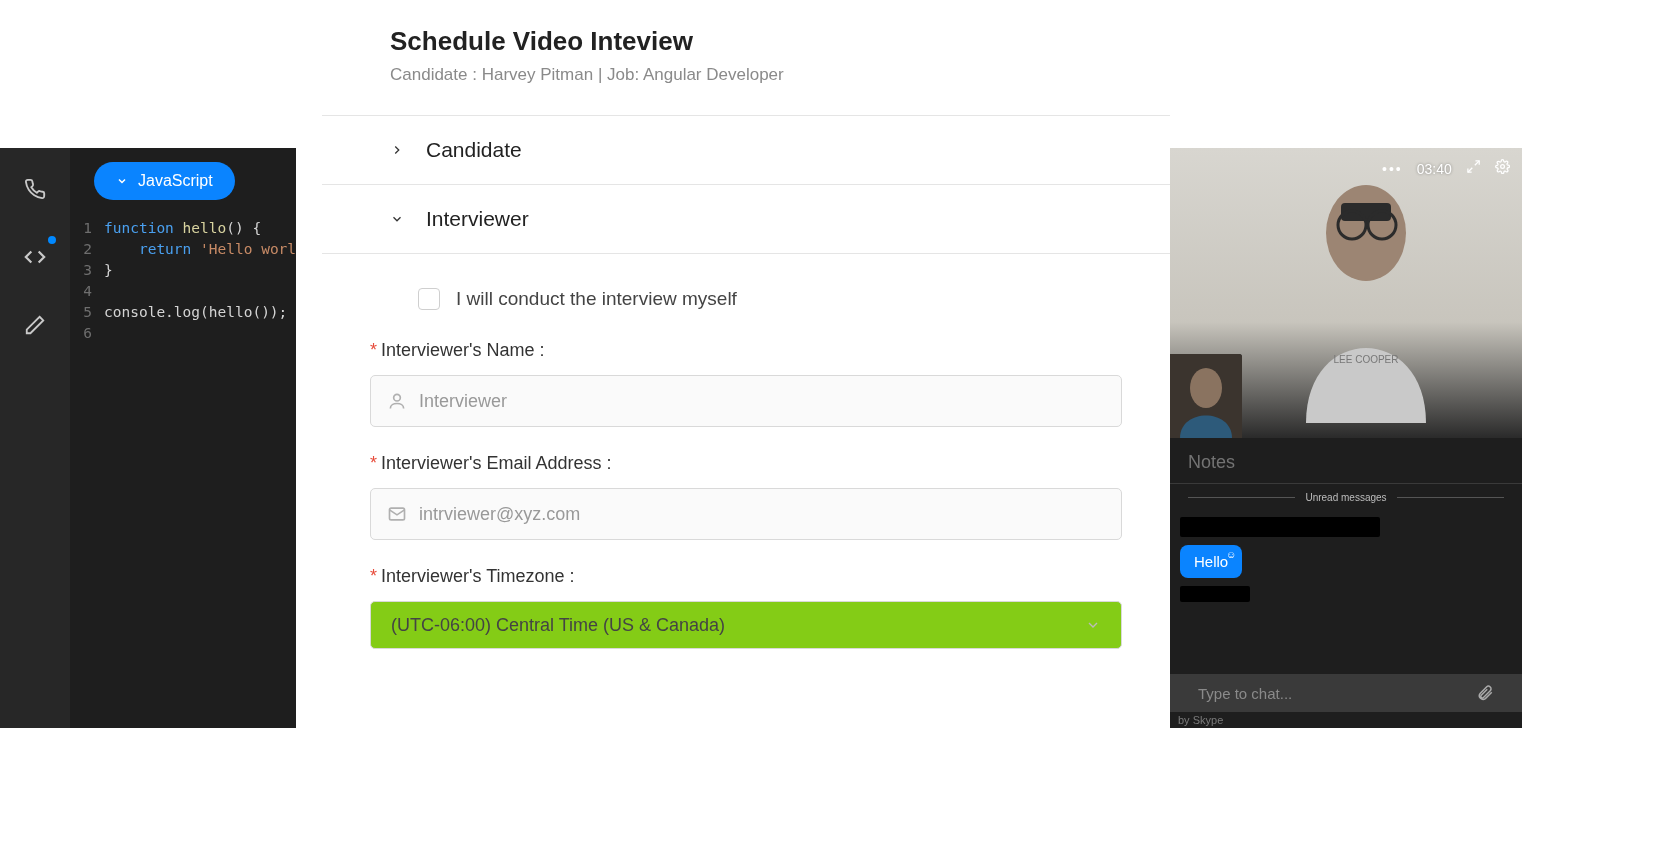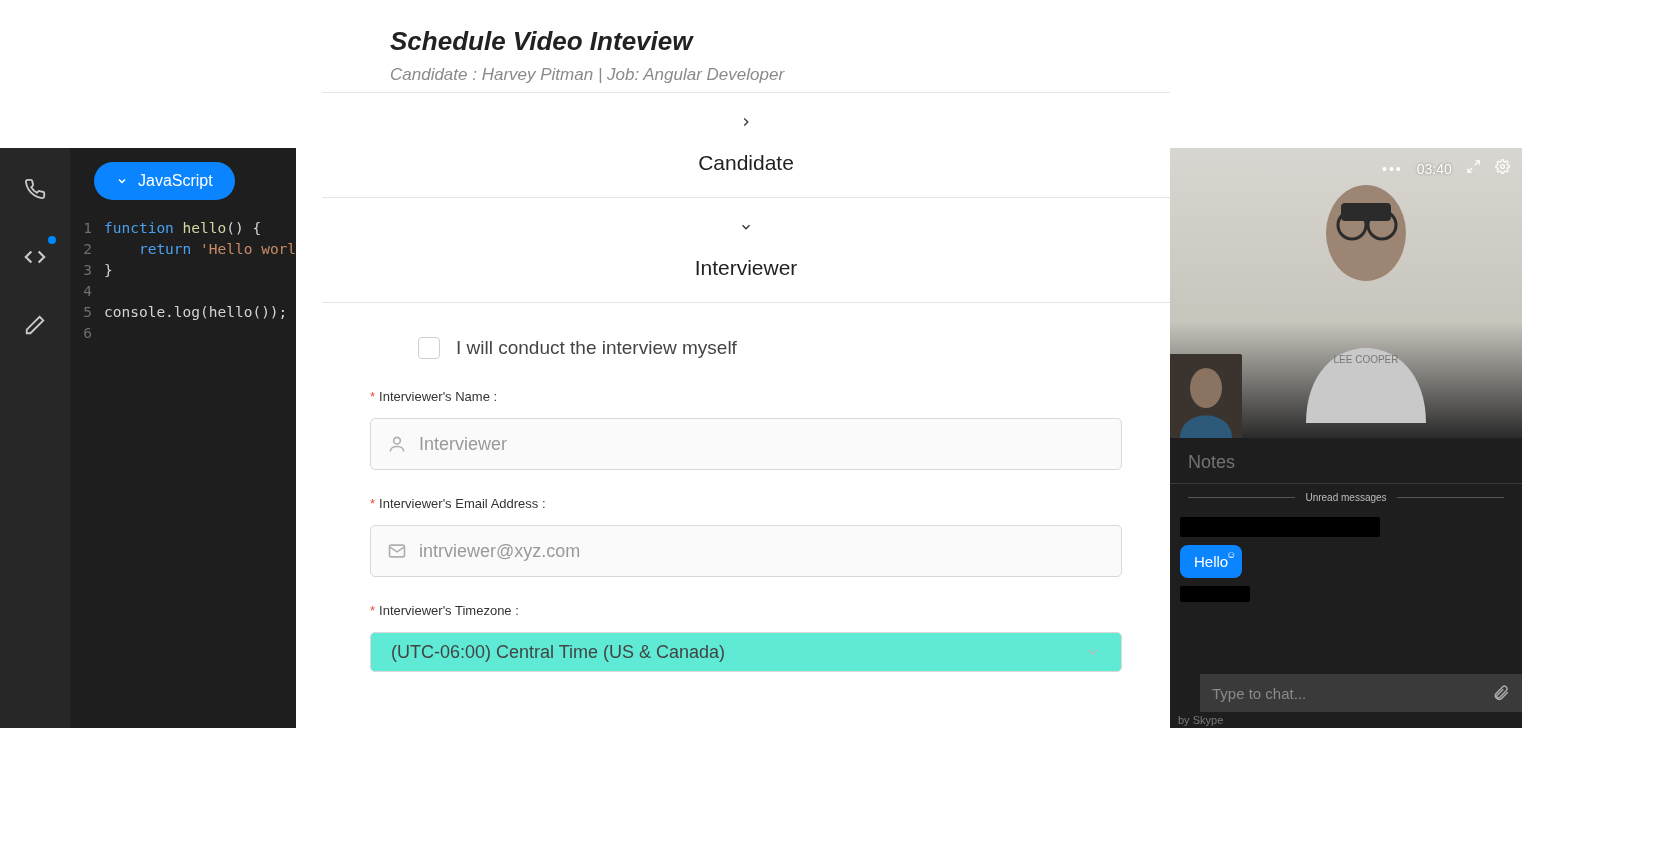--- a/index.html
+++ b/index.html
@@ -18,39 +18,39 @@
   .code-area { font-family: "Consolas","Menlo",monospace; font-size:14.5px; line-height:21px; padding-left:6px; }
   .code-line { display:flex; }
   .lineno { width:28px; text-align:right; color:#6e6e6e; padding-right:12px; user-select:none; }
   .code { white-space:pre; color:#d4d4d4; }
   .kw { color:#4aa0f0; }
   .fn { color:#d9d4a0; }
   .str { color:#c88b66; }
 
   
   .form-panel { position:absolute; left:322px; top:0; width:848px; height:790px; background:#fff; }
-  .form-header { padding:26px 36px 7px 68px; border-bottom:1px solid #e5e5e5;font-style:italic; }
+  .form-header { padding:26px 36px 30px 68px; border-bottom:1px solid #e5e5e5; }
   .form-header h1 { font-size:26px; font-weight:600; color:#222; margin-bottom:8px; }
   .form-header .sub { font-size:17px; color:#8a8a8a; }
-  .section-row { display:flex; align-items:center; gap:22px; padding:22px 68px; border-bottom:1px solid #e5e5e5; cursor:pointer;flex-direction:column; }
+  .section-row { display:flex; align-items:center; gap:22px; padding:22px 68px; border-bottom:1px solid #e5e5e5; cursor:pointer; }
   .section-row .chevron { width:14px; height:14px; }
   .section-row .chevron svg { stroke:#333; stroke-width:2.2; }
   .section-row .title { font-size:21px; color:#222; }
   .form-body { padding:34px 40px 0 40px; }
   .checkbox-row { display:flex; align-items:center; gap:16px; margin:0 0 30px 8px;padding-left:48px; }
   .checkbox-row input { width:22px; height:22px; border:1px solid #cfcfcf; border-radius:4px; appearance:none; cursor:pointer; }
   .checkbox-row label { font-size:19px; color:#444; }
   .field-group { margin-bottom:26px; padding:0 8px; }
-  .field-label { font-size:13px; color:#333; margin-bottom:14px; }
+  .field-label { font-size:18px; color:#333; margin-bottom:14px; }
   .req { color:#e74c3c; margin-right:4px; }
   .text-input-wrap { display:flex; align-items:center; border:1px solid #d9d9d9; border-radius:5px; padding:0 16px; height:52px; background:#fafafa; }
   .text-input-wrap svg { width:20px; height:20px; stroke:#b0b0b0; margin-right:12px; flex-shrink:0; }
   .text-input-wrap input { border:none; outline:none; background:transparent; font-size:18px; color:#999; flex:1; }
   .text-input-wrap input::placeholder { color:#999; }
-  .select-wrap { display:flex; align-items:center; justify-content:space-between; border:1px solid #d9d9d9; border-radius:5px; padding:0 20px; height:40px; background:#5eead4; cursor:pointer; }
+  .select-wrap { display:flex; align-items:center; justify-content:space-between; border:1px solid #d9d9d9; border-radius:5px; padding:0 20px; height:48px; background:#84cc16; cursor:pointer; }
   .select-wrap span { font-size:18px; color:#444; }
   .select-wrap svg { width:16px; height:16px; stroke:#bbb; }
 
   
   .video-panel { position:absolute; left:1170px; top:148px; width:352px; height:580px; background:#1e1e1e; color:#e5e5e5; display:flex; flex-direction:column; }
   .video-area { height:290px; position:relative; background:linear-gradient(180deg,#d8d6d0 0%,#c8c5bd 60%, #2a2a2a 100%); overflow:hidden; }
   .video-topbar { position:absolute; top:6px; left:0; right:0; height:30px; display:flex; align-items:center; justify-content:flex-end; gap:14px; padding:0 12px; color:#fff; font-size:14px; }
   .video-topbar .dots { letter-spacing:2px; margin-right:auto; margin-left:200px; color:#fff; }
   .video-topbar .timer { font-weight:500; text-shadow:0 0 3px rgba(0,0,0,.4); }
   .video-topbar .icon-btn { width:20px; height:20px; cursor:pointer; }
@@ -59,21 +59,21 @@
   .pip { position:absolute; left:0; bottom:0; width:72px; height:84px; background:#2c2c2c; border-top-right-radius:3px; overflow:hidden; }
   .pip svg { width:72px; height:84px; }
   .notes-header { padding:14px 18px 10px; font-size:18px; color:#737373; border-bottom:1px solid #3a3a3a; }
   .divider-line { display:flex; align-items:center; gap:10px; padding:8px 18px; color:#bdbdbd; font-size:10px; }
   .divider-line::before, .divider-line::after { content:""; flex:1; height:1px; background:#555; }
   .chat-area { flex:1; padding:6px 10px 0 10px; display:flex; flex-direction:column; gap:8px; }
   .chat-bar-dark { height:20px; background:#000; width:200px; border-radius:2px; }
   .chat-bar-dark.small { width:70px; height:16px; }
   .msg-bubble { background:#0a84ff; color:#fff; padding:8px 14px 8px 14px; border-radius:8px; width:fit-content; font-size:15px; position:relative; }
   .msg-bubble .smiley { position:absolute; top:4px; right:6px; font-size:10px; }
-  .chat-input-row { display:flex; align-items:center; background:#3a3a3a; padding:10px 12px;margin-left:30px; }
+  .chat-input-row { display:flex; align-items:center; background:#3a3a3a; padding:10px 28px; }
   .chat-input-row input { flex:1; background:transparent; border:none; outline:none; color:#bdbdbd; font-size:15px; }
   .chat-input-row input::placeholder { color:#8a8a8a; }
   .chat-input-row .attach { width:18px; height:18px; cursor:pointer; }
   .powered { font-size:11px; color:#7a7a7a; padding:2px 8px; }
 </style>
 </head>
 <body>
 
 <div class="editor-panel">
   <div class="editor-sidebar">

